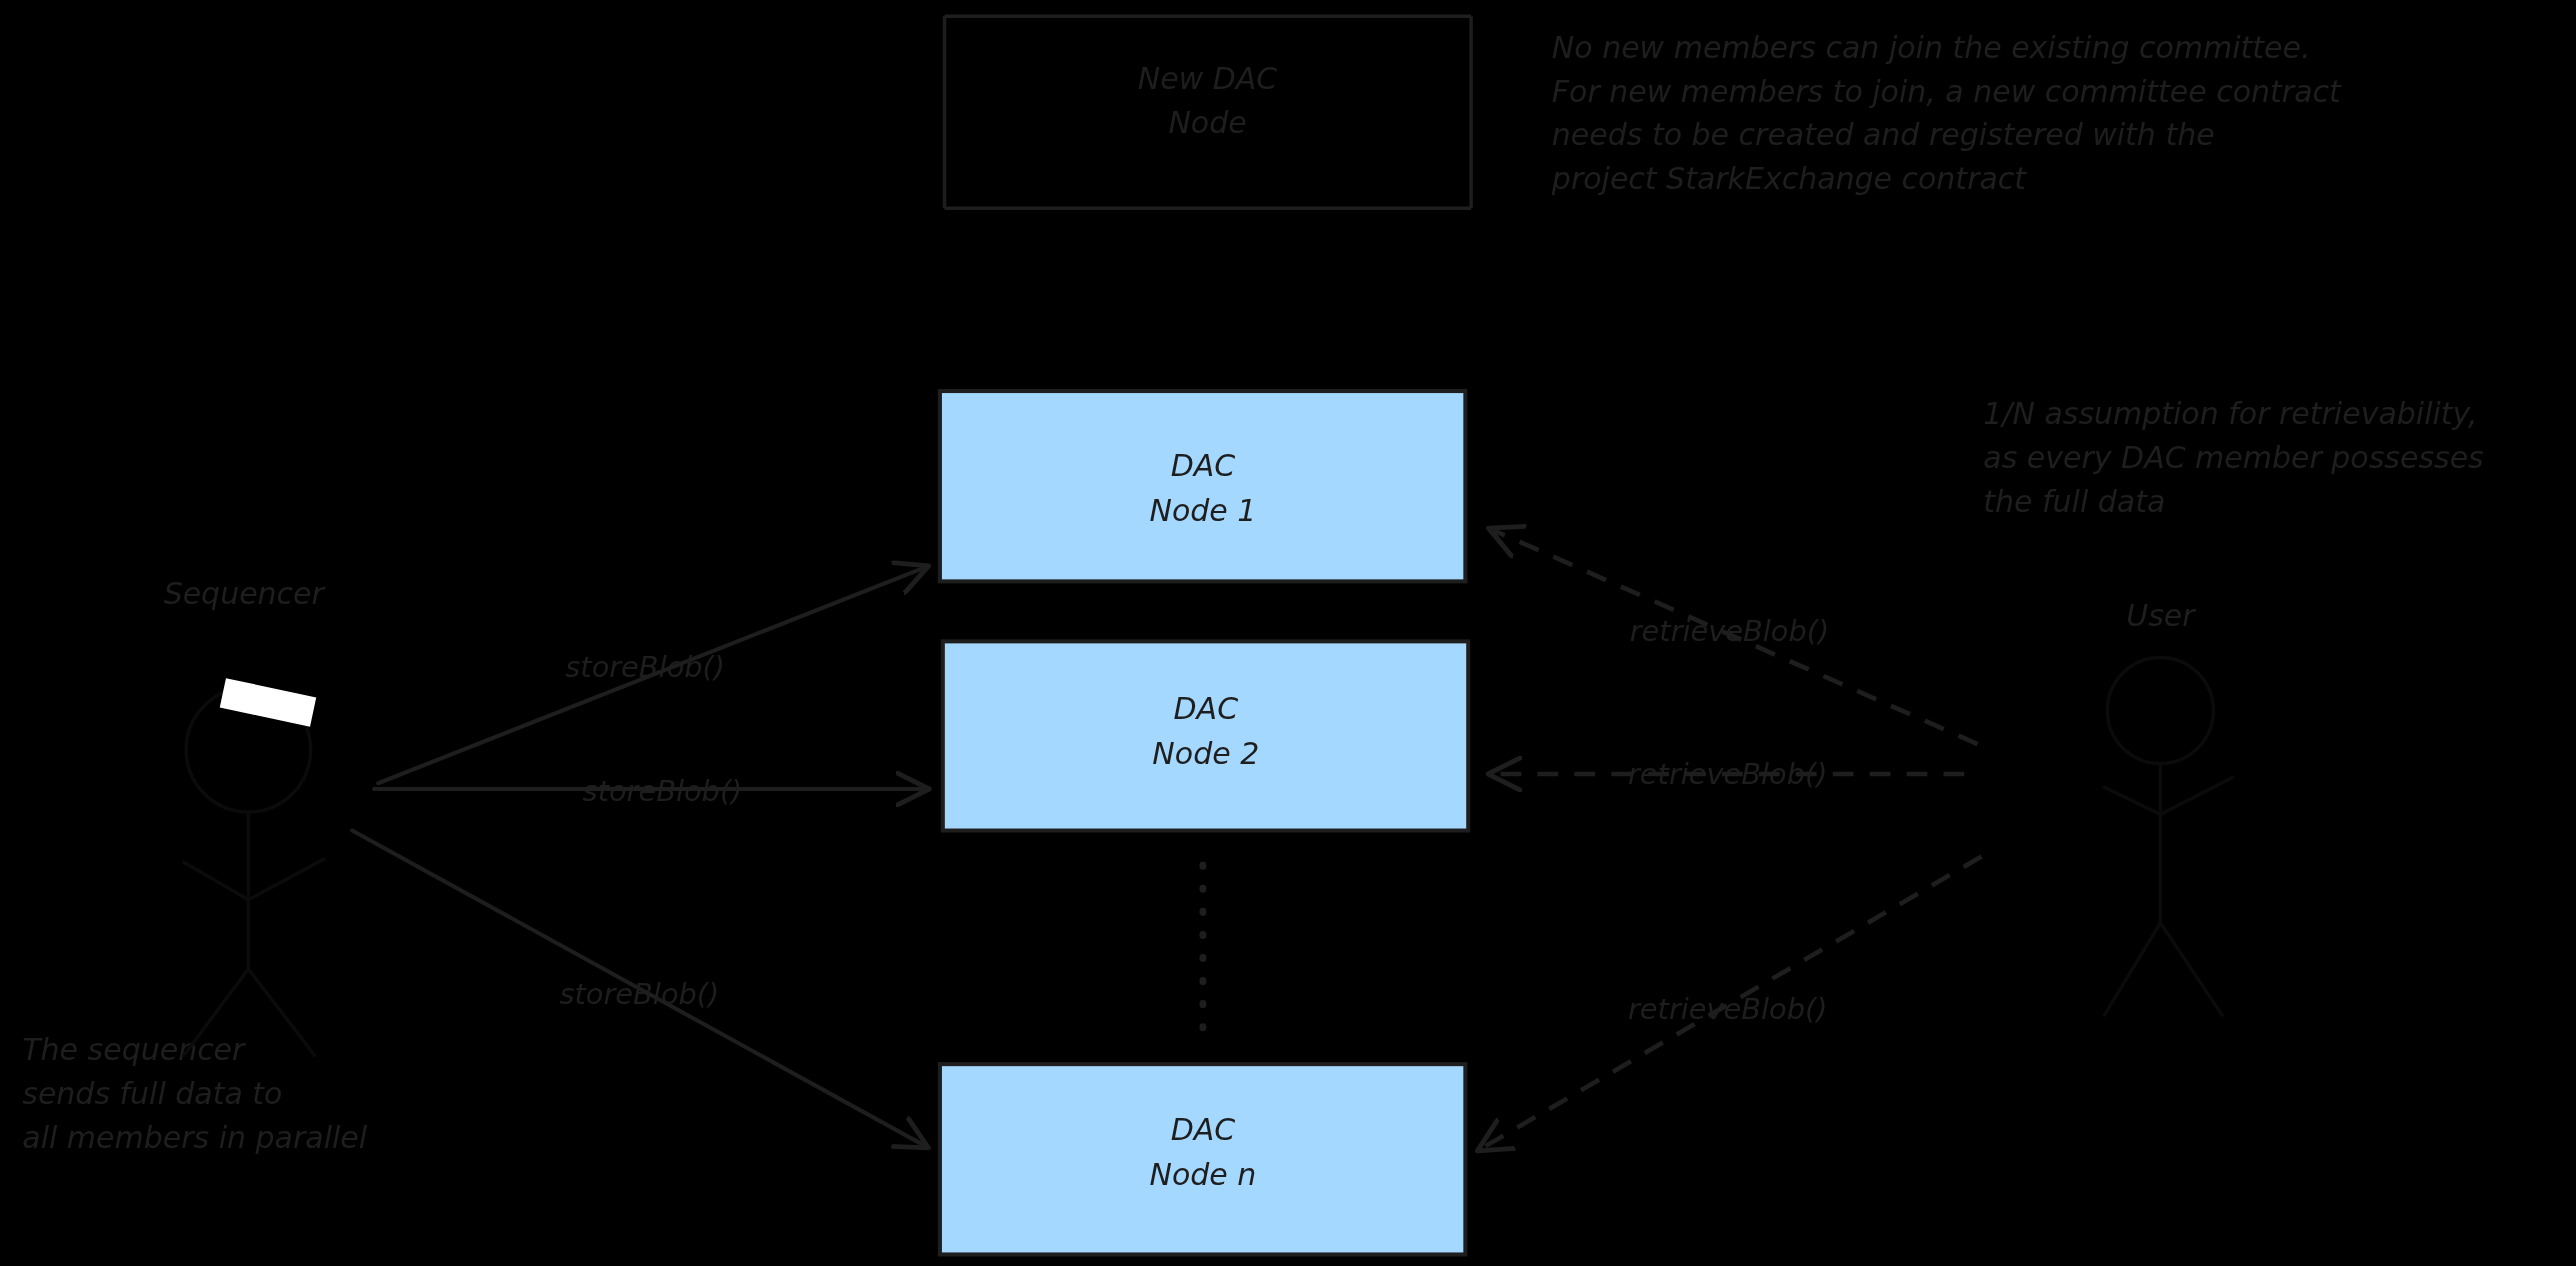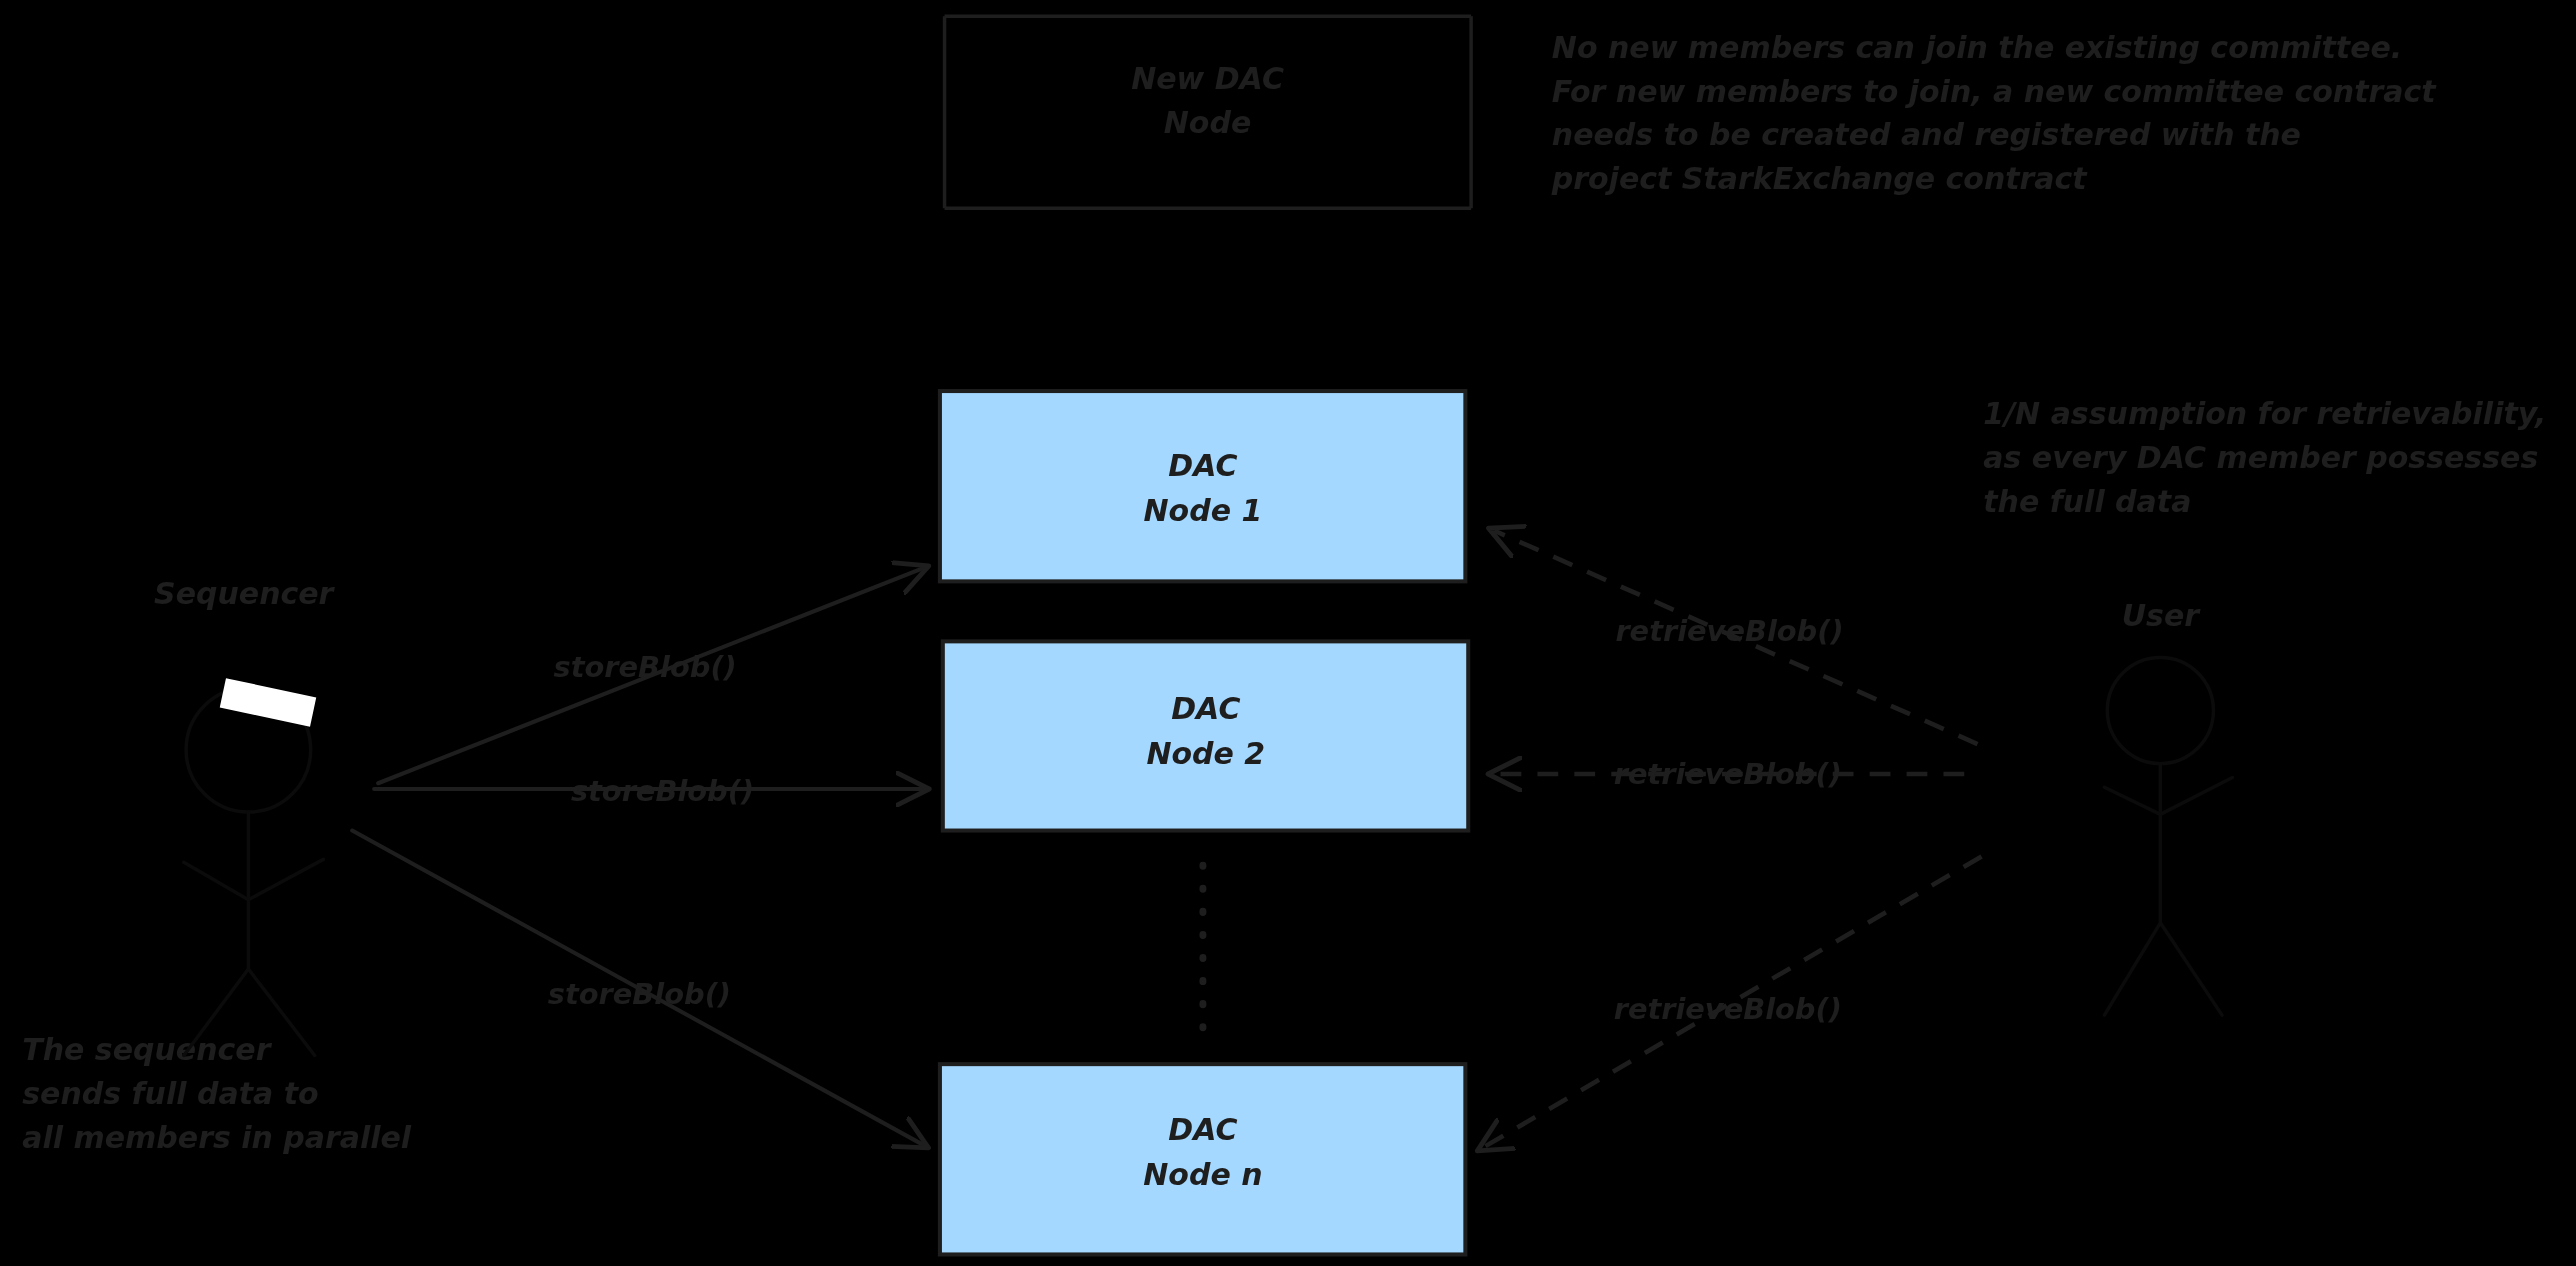--- a/index.html
+++ b/index.html
@@ -10,21 +10,20 @@
   }
   body {
     position: relative;
     font-family: "DejaVu Sans", sans-serif;
   }
   #stage {
     position: absolute;
     left: 0; top: 0;
     width: 2576px; height: 1266px;
     background: #000000;
-    font-weight: bold;
   }
   svg#canvas {
     position: absolute;
     left: 0; top: 0;
     width: 2576px; height: 1266px;
   }
   .boxlabel {
     font-family: "DejaVu Sans", sans-serif;
     fill: #1e1e1e;
     font-style: italic;

